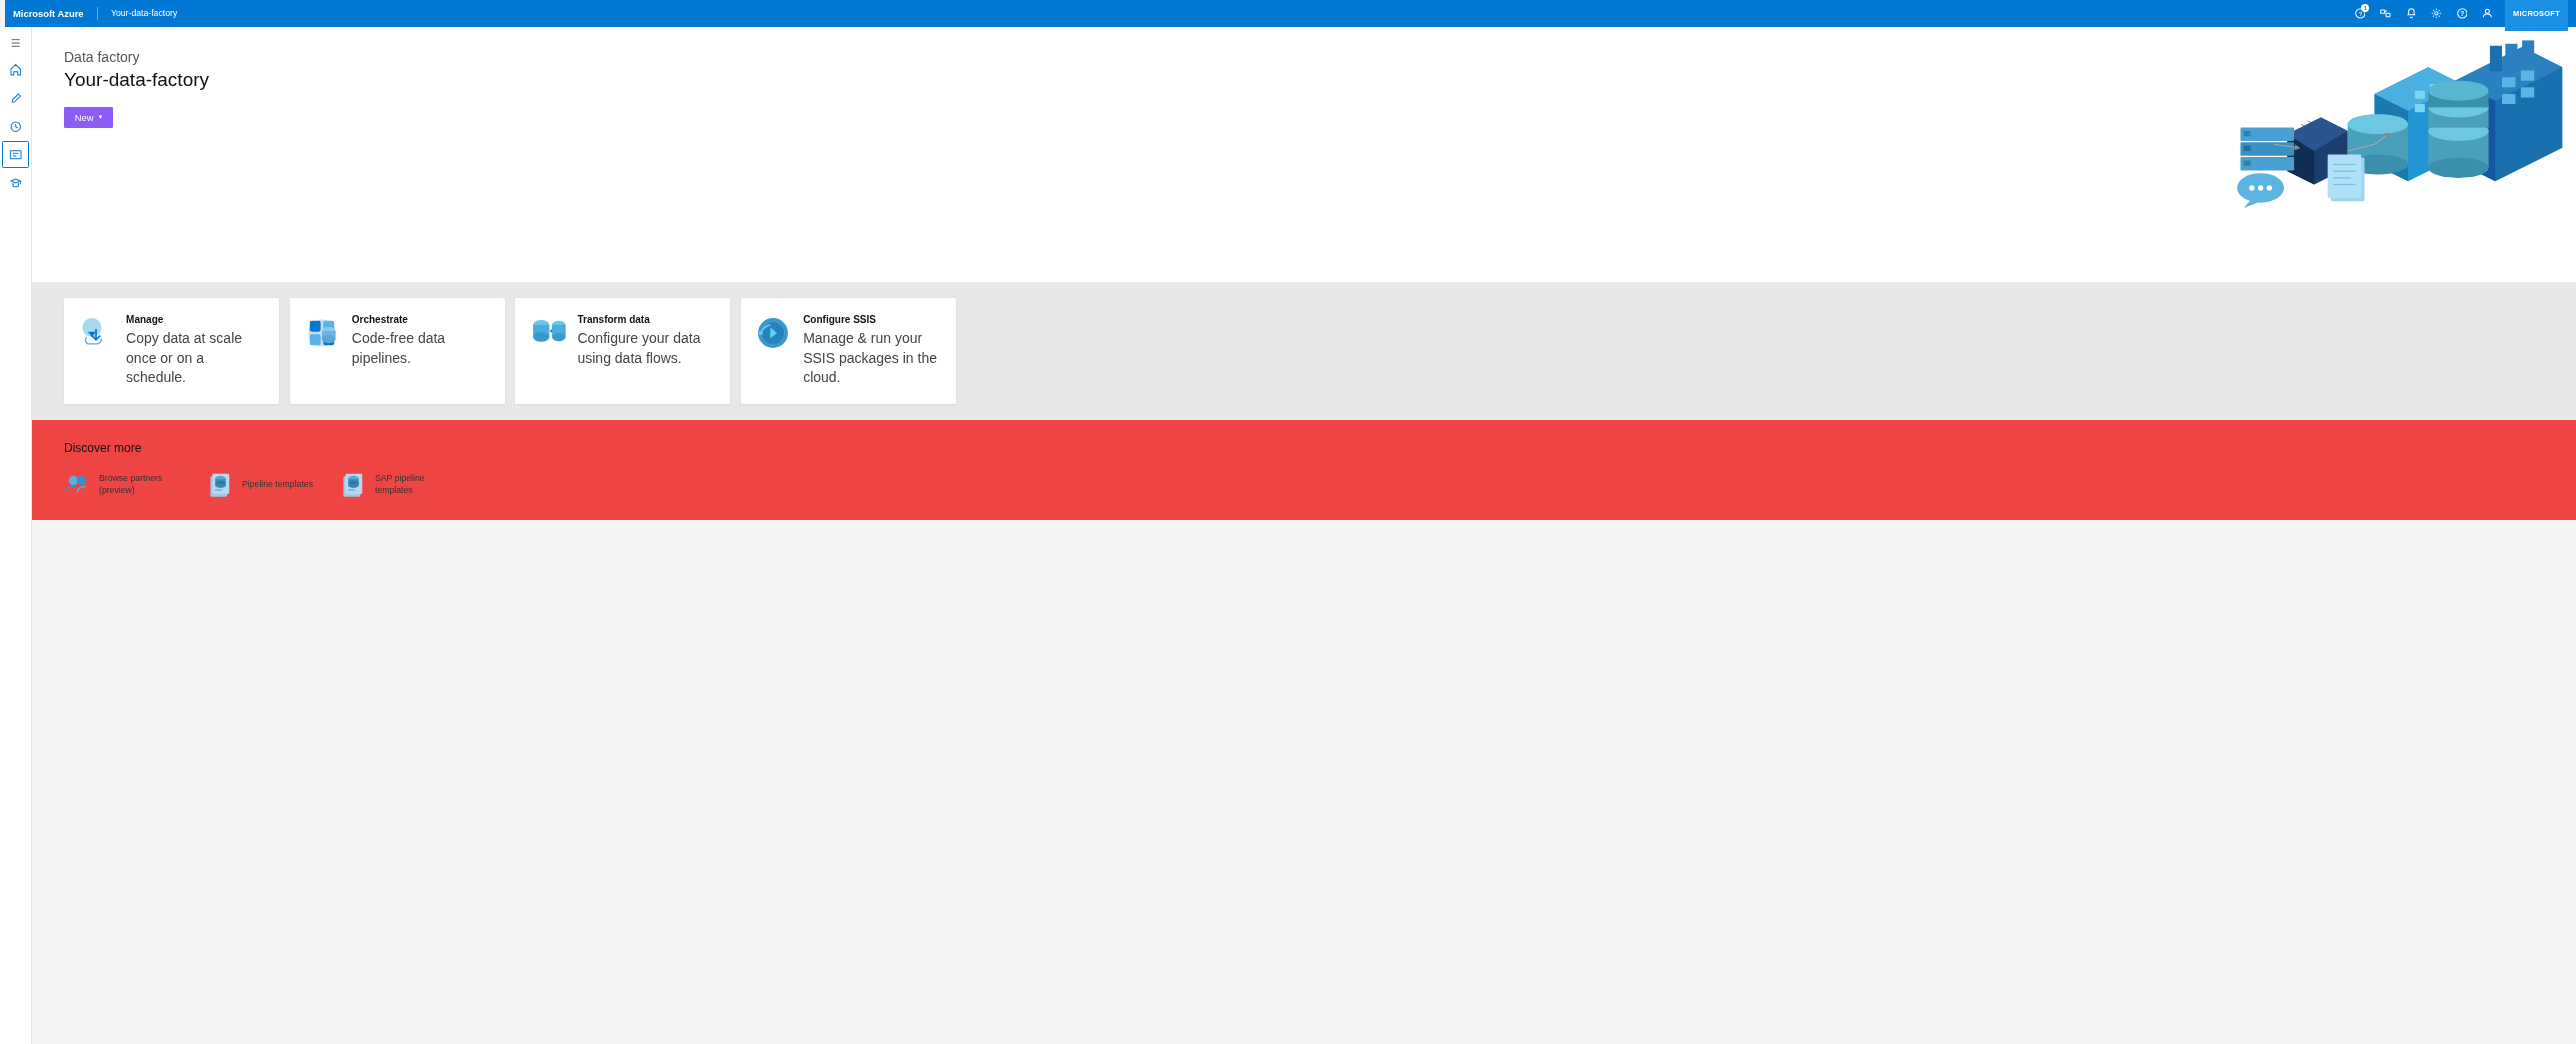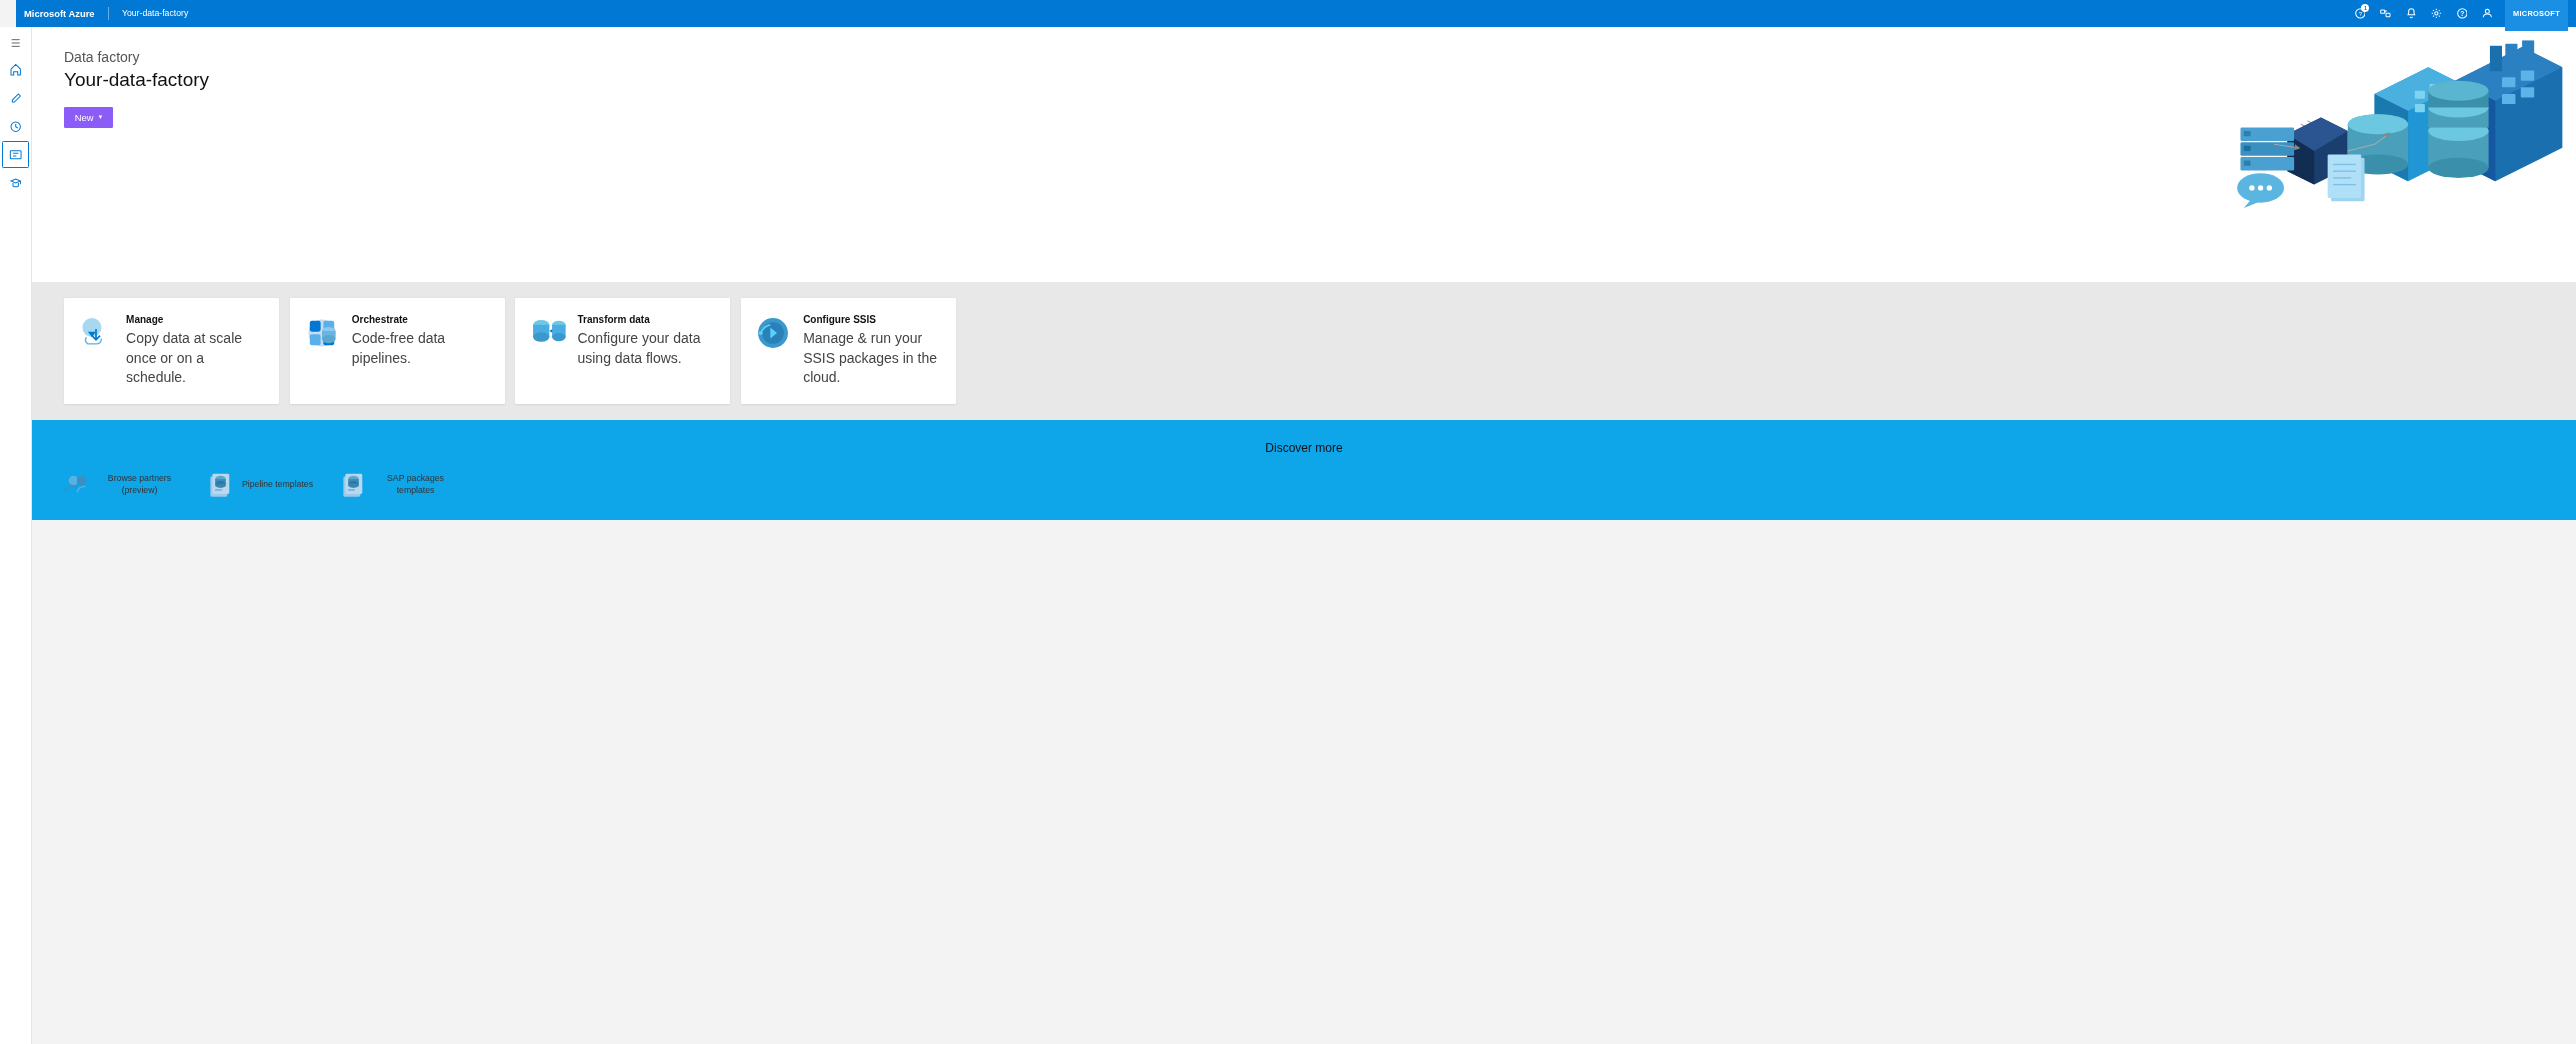--- a/index.html
+++ b/index.html
@@ -2,21 +2,21 @@
 <html style="font-size:10.7px"><head>
   <meta charset="utf-8">
   <style>
     * { margin: 0; padding: 0; box-sizing: border-box; }
     body { font-family: 'Segoe UI', Arial, sans-serif; background: #f3f3f3; overflow-x: hidden; }
 
     
     .top-nav {
       display: flex; align-items: center;
       background: #0078d4; height: 27px; padding: 4px 8px;
-      position: fixed; top: 0; left: 16px; right: 0; z-index: 100;
+      position: fixed; top: 0; left: 5px; right: 0; z-index: 100;
     }
     .top-nav-brand { display: flex; align-items: center; gap: 6.7px; }
     .top-nav-logo { color: #fff; font-weight: 700; font-size: 9.4px; }
     .top-nav-divider { width: 0.7px; height: 13.4px; background: rgba(255,255,255,0.4); margin: 0 6.7px; }
     .top-nav-title { color: #fff; font-size: 8.7px; }
     .top-nav-icons { margin-left: auto; display: flex; align-items: center; gap: 4px; }
     .nav-icon-btn {
       color: #fff; background: transparent; border: none;
       cursor: pointer; width: 21.5px; height: 21.5px;
       display: flex; align-items: center; justify-content: center;
@@ -102,21 +102,21 @@
       border-radius: 1.3px; box-shadow: 0 0.7px 2px rgba(0,0,0,0.08);
       cursor: pointer;
     }
     .feature-card-icon { width: 38px; height: 38px; flex-shrink: 0; }
     .feature-card-content {}
     .feature-card-title { font-size: 10px; font-weight: 600; color: #111; margin-bottom: 4px; }
     .feature-card-desc { font-size: 14px; color: #444; line-height: 1.4; }
 
     
     .discover {
-      background: #0ea5e9; padding: 21.5px 32px; text-align: center;
+      background: #ef4444; padding: 21.5px 32px;
     }
     .discover-title { font-size: 12px; font-weight: 400; color: #111; margin-bottom: 16px; }
     .discover-items { display: flex; gap: 27px; flex-wrap: wrap; }
     .discover-item {
       display: flex; align-items: center; gap: 8px;
       cursor: pointer; color: #0078d4;
     }
     .discover-item-label { font-size: 8.7px; color: #333; max-width: 81px; line-height: 1.3; }
 
     
@@ -434,20 +434,20 @@
         <svg width="27" height="27" viewBox="0 0 40 40" xmlns="http://www.w3.org/2000/svg">
           <rect x="5" y="8" width="25" height="30" rx="2" fill="#a0c8e8"></rect>
           <rect x="8" y="4" width="25" height="30" rx="2" fill="#b8d8f0"></rect>
           <line x1="12" y1="16" x2="28" y2="16" stroke="#6aa8d0" stroke-width="2"></line>
           <line x1="12" y1="22" x2="28" y2="22" stroke="#6aa8d0" stroke-width="2"></line>
           <line x1="12" y1="28" x2="22" y2="28" stroke="#6aa8d0" stroke-width="2"></line>
           <ellipse cx="20" cy="12" rx="8" ry="5" fill="#3a90c0" opacity="0.7"></ellipse>
           <rect x="12" y="12" width="16" height="8" fill="#2a80b0" opacity="0.7"></rect>
           <ellipse cx="20" cy="20" rx="8" ry="5" fill="#1a70a0" opacity="0.7"></ellipse>
         </svg>
-        <span class="discover-item-label">SAP packages templates</span>
+        <span class="discover-item-label">SAP pipeline templates</span>
       </div>
 
     </div>
   </section>
 
 </main>
 
 
 </body></html>

